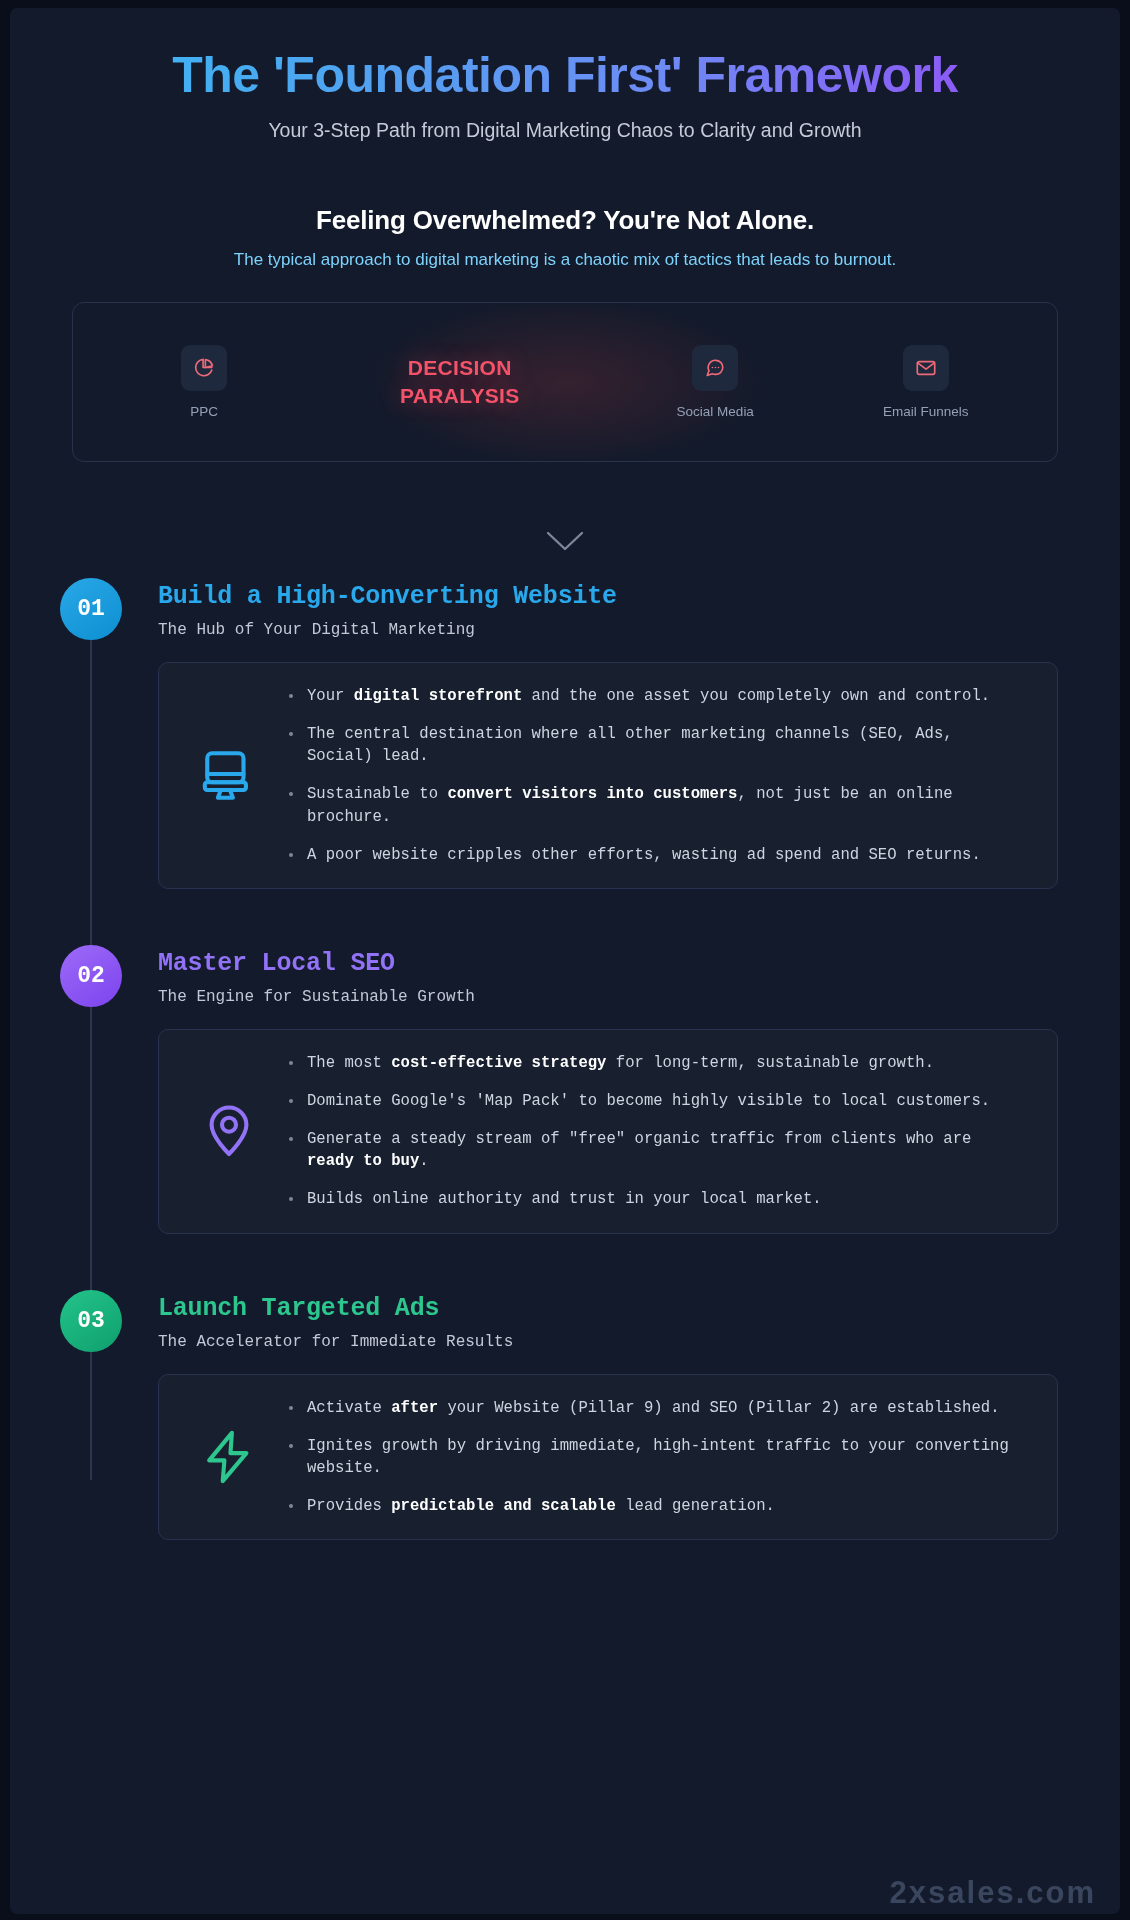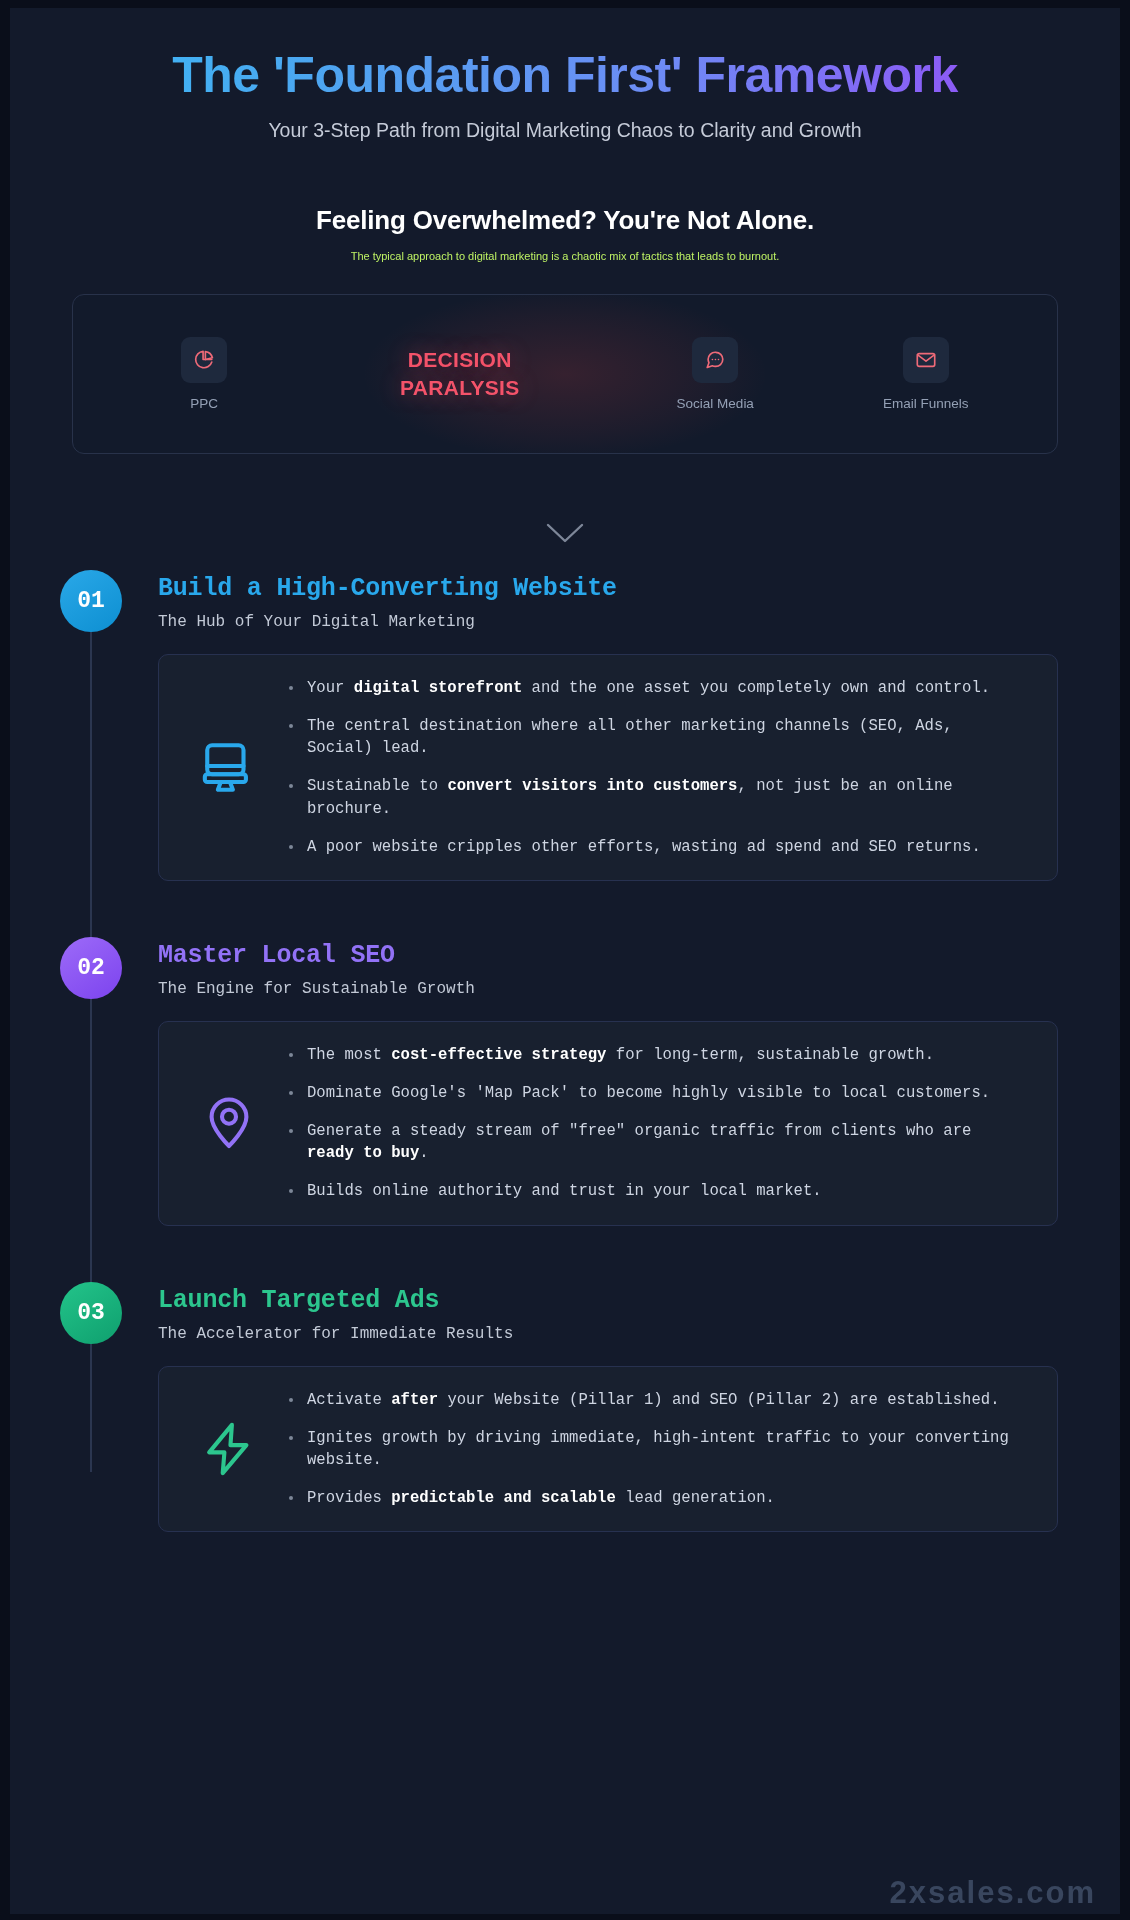--- a/index.html
+++ b/index.html
@@ -19,20 +19,21 @@
     padding: 8px 10px 6px 10px;
     overflow: hidden;
   }
 
   #canvas {
     position: relative;
     width: 100%;
     height: 100%;
     background: #131a2b;
     overflow: hidden;
+    border-radius: 7px;
   }
 
   
   .header { padding-top: 38px; text-align: center; }
 
   .main-title {
     font-size: 50px;
     font-weight: bold;
     letter-spacing: -0.5px;
     background: linear-gradient(90deg, #38bdf8 0%, #4aa8f0 25%, #6d8cf5 58%, #8b5cf6 85%, #a855f7 100%);
@@ -55,22 +56,22 @@
 
   .chaos-heading {
     font-size: 26px;
     font-weight: bold;
     color: #ffffff;
     letter-spacing: -0.2px;
   }
 
   .chaos-sub {
     margin-top: 14px;
-    font-size: 11px;
-    color: #bef264;
+    font-size: 17px;
+    color: #7dd3fc;
   }
 
   .chaos-panel {
     position: relative;
     margin: 32px 62px 0 62px;
     height: 160px;
     border: 1px solid #283category;
     border: 1px solid #28324a;
     border-radius: 12px;
     background:
@@ -356,21 +357,21 @@
             <div class="step-sub">The Accelerator for Immediate Results</div>
           </div>
         </div>
         <div class="step-card">
           <div class="card-icon">
             <svg width="58" height="58" viewBox="0 0 24 24" fill="none" stroke="#2cc68e" stroke-width="1.7" stroke-linecap="round" stroke-linejoin="round">
               <path d="M13.2 2 3.8 13.4h6.3L9.4 22l9.8-11.6h-6.6z"></path>
             </svg>
           </div>
           <div class="bullets">
-              <div class="bullet"><span>Activate </span><b>after</b><span> your Website (Pillar 1) and SEO (Pillar 2) are established.</span></div>
+              <div class="bullet"><span>Activate </span><b>after</b><span> your Website (Pillar 9) and SEO (Pillar 2) are established.</span></div>
               <div class="bullet"><span>Ignites growth by driving immediate, high-intent traffic to your converting website.</span></div>
               <div class="bullet"><span>Provides </span><b>predictable and scalable</b><span> lead generation.</span></div>
             </div>
         </div>
       </div>
     </div>
 
     <div class="watermark">2xsales.com</div>
 
   </div>

